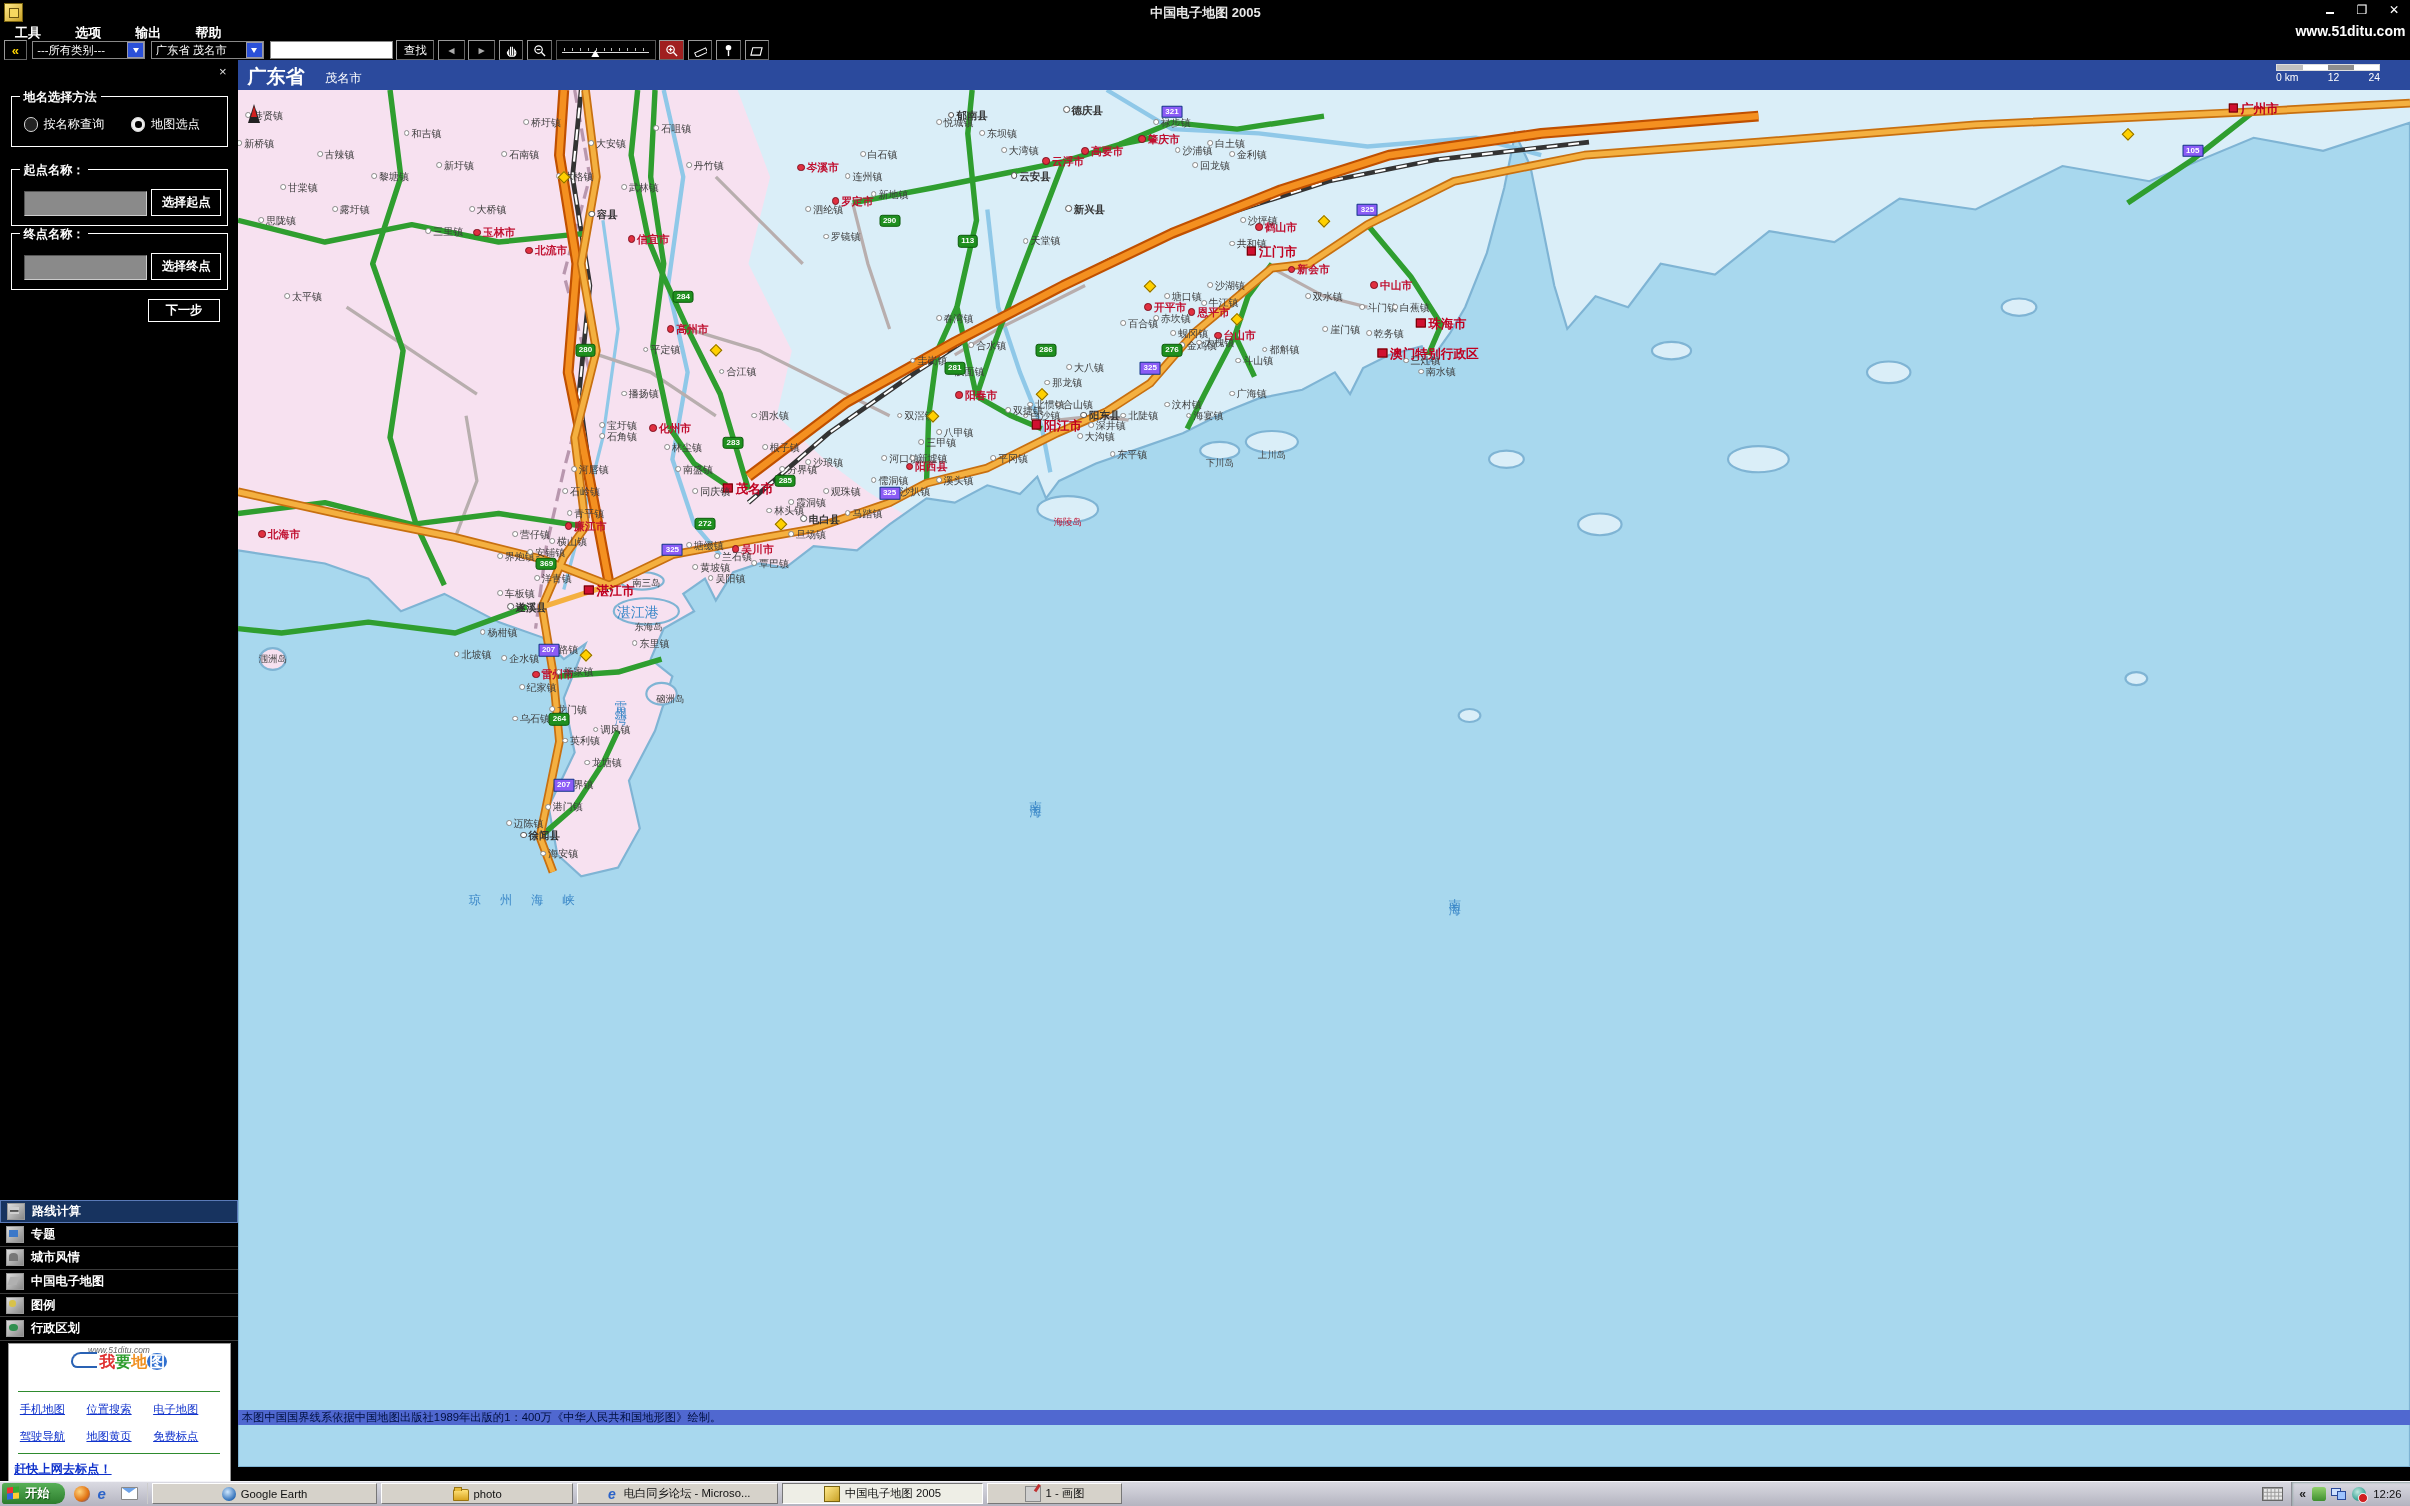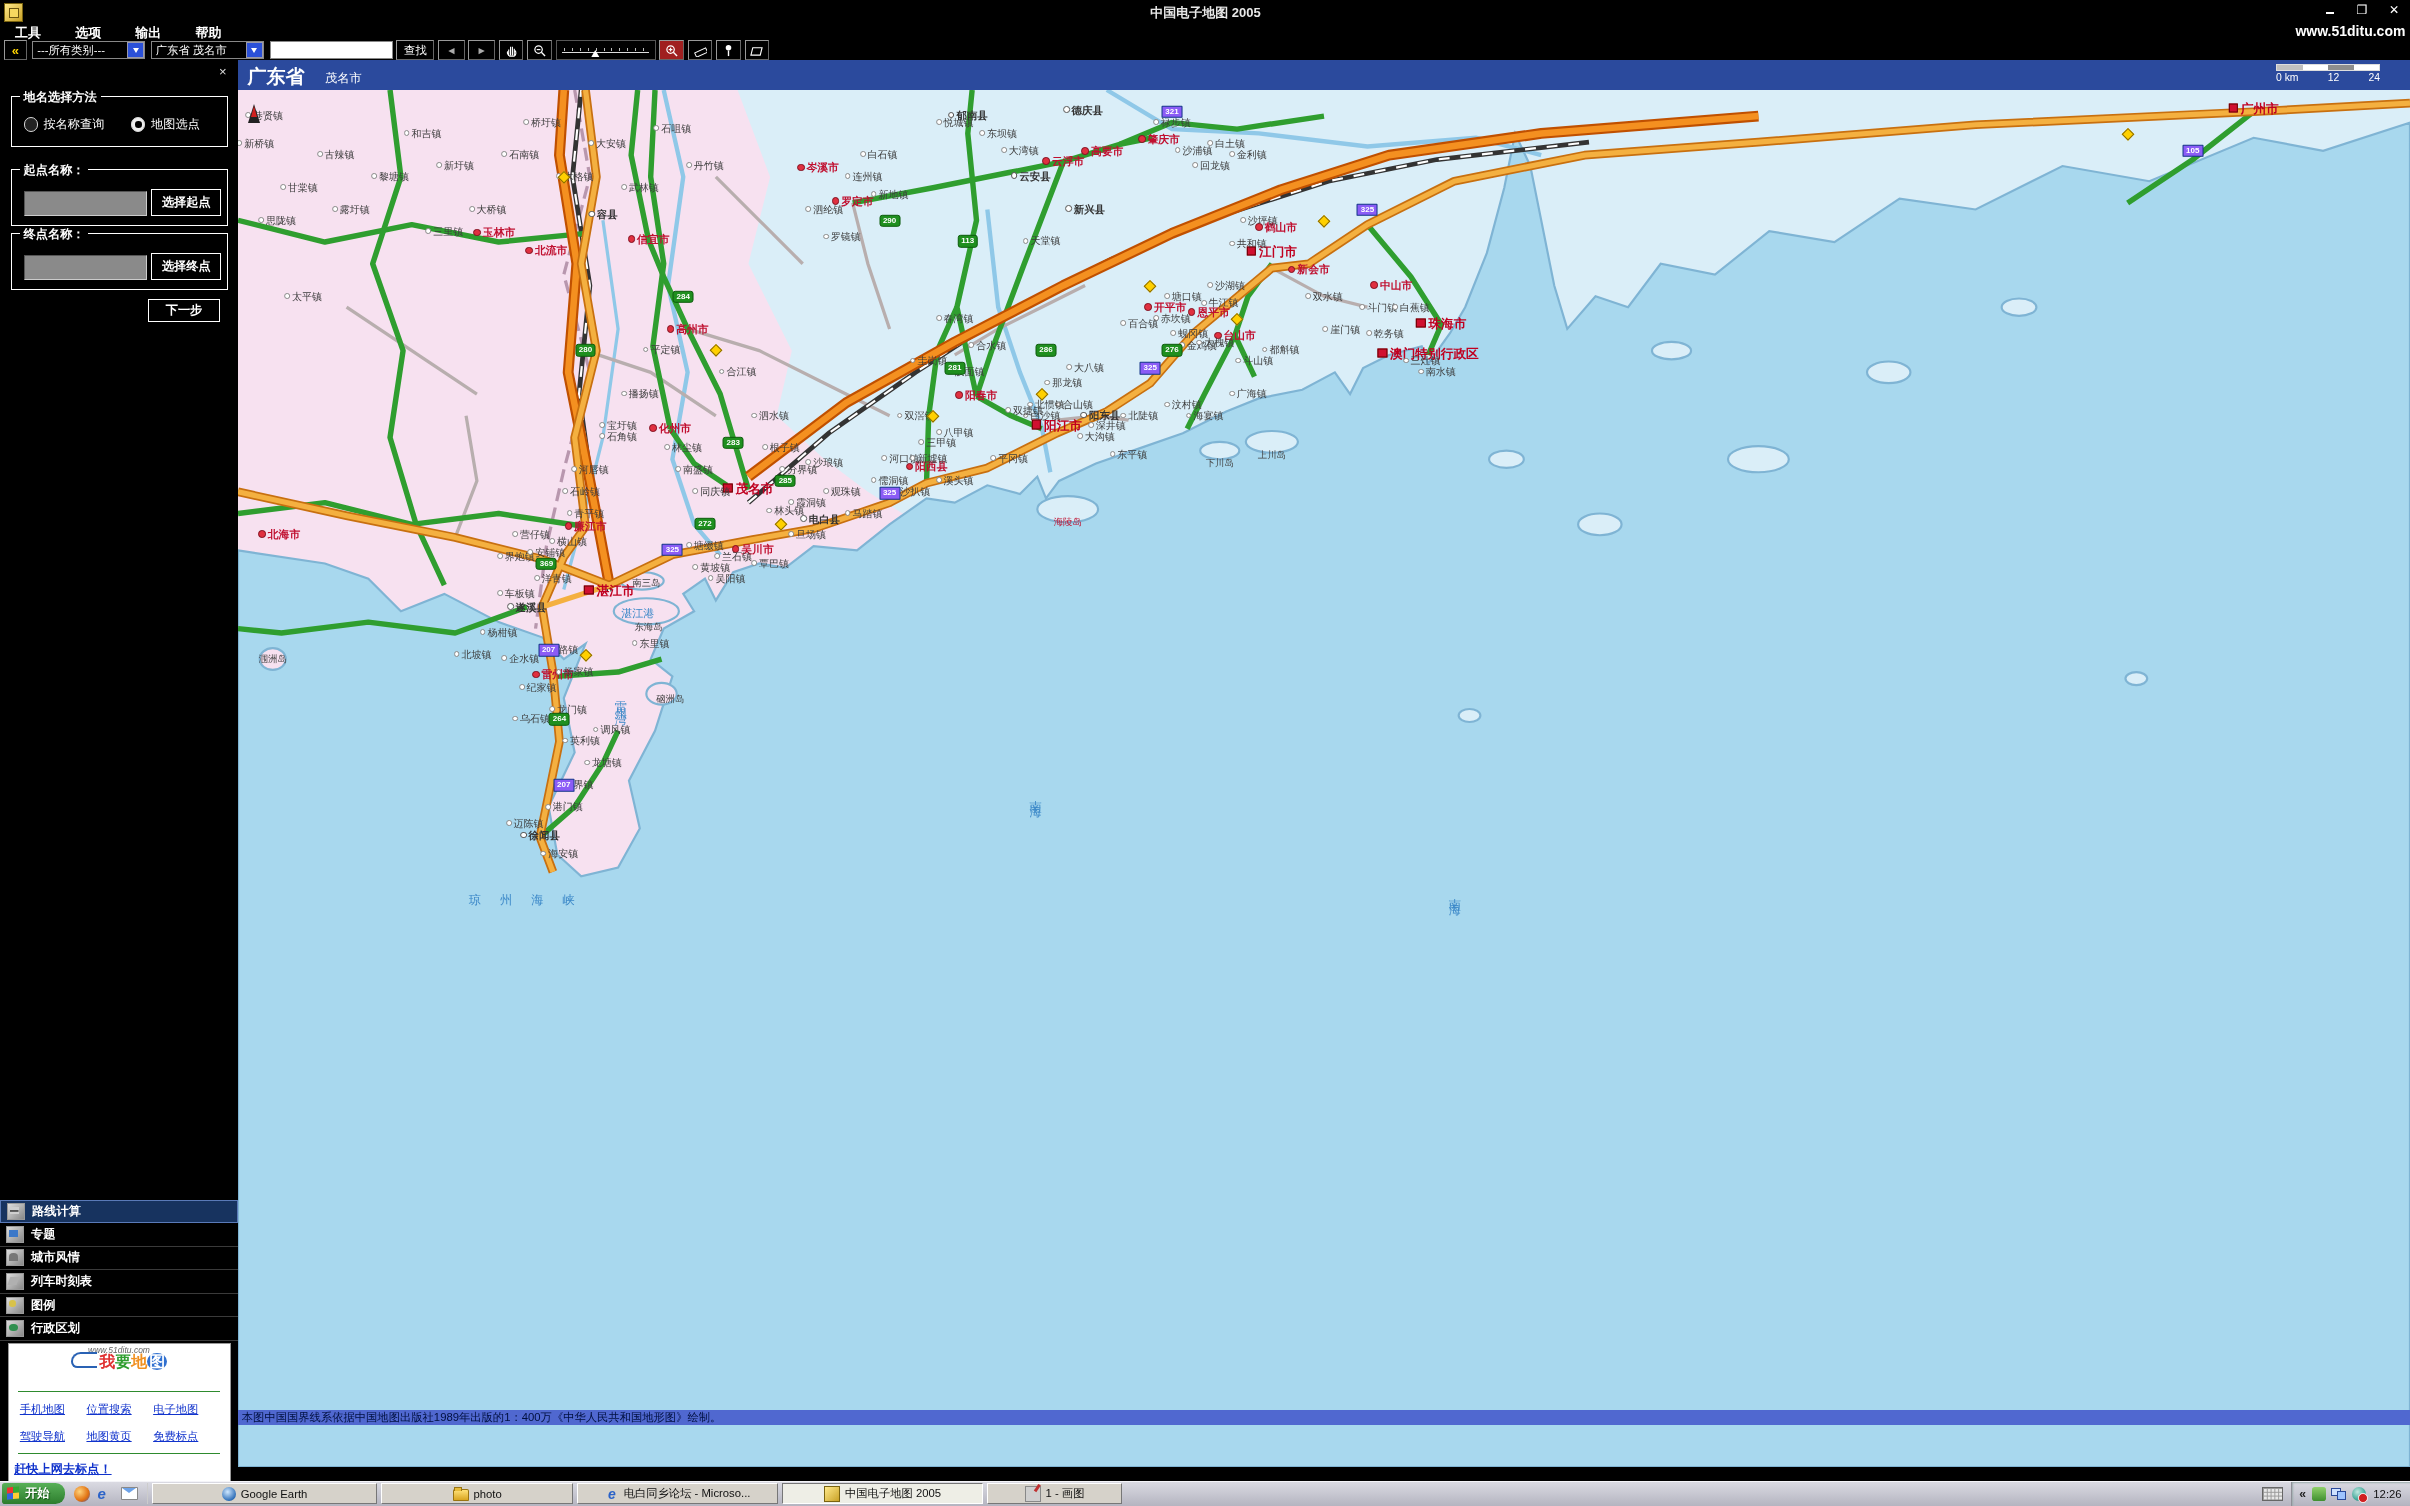--- a/index.html
+++ b/index.html
@@ -89,21 +89,21 @@
   .pl{position:absolute;transform:translate(-50%,-50%);white-space:nowrap;font-size:10px;color:#3c3c3c;}
   .pl.town:before{content:'';display:inline-block;width:3.8px;height:3.8px;background:#fff;border:0.9px solid #8a8a8a;border-radius:50%;margin-right:1.9px;vertical-align:0.9px;}
   .pl.county{font-size:10.4px;font-weight:bold;color:#333;}
   .pl.county:before{content:'';display:inline-block;width:4.7px;height:4.7px;background:#fff;border:0.9px solid #555;border-radius:50%;margin-right:1.9px;vertical-align:0.9px;}
   .pl.city{font-size:10.8px;font-weight:bold;color:#c01030;}
   .pl.city:before{content:'';display:inline-block;width:5.6px;height:5.6px;background:#e03040;border:0.9px solid #801020;border-radius:50%;margin-right:1.9px;vertical-align:0px;}
   .pl.big{font-size:12.7px;font-weight:bold;color:#c00020;}
   .pl.big:before{content:'';display:inline-block;width:7.5px;height:7.5px;background:#d01030;border:0.9px solid #600;margin-right:2.8px;}
   .pl.island{font-size:9.4px;color:#444;}
   .pl.islred{font-size:9.4px;color:#c01030;}
-  .pl.sea{font-size:11px;color:#3b88c8;}
+  .pl.sea{font-size:14px;color:#3b88c8;}
   .pl.seav{font-size:12.2px;color:#3b88c8;writing-mode:vertical-rl;letter-spacing:5.6px;}
   .pl.seasp{font-size:12.2px;color:#3b88c8;letter-spacing:19px;}
   .bdg{position:absolute;transform:translate(-50%,-50%);font-size:8px;font-weight:bold;color:#fff;padding:0 2.8px;line-height:10.4px;border-radius:2.8px;}
   .bdg.g{background:#1f8f1f;border:0.9px solid #0c5c0c;}
   .bdg.b{background:#8b5cf6;border:0.9px solid #123488;border-radius:0.9px;}
   .dia{position:absolute;width:6.6px;height:6.6px;background:#ffd000;border:0.9px solid #8a6a00;transform:translate(-50%,-50%) rotate(45deg);}
   .north{position:absolute;left:9.4px;top:7.5px;width:15px;height:24.5px;}
   .north .tri{width:0;height:0;border:6.6px solid transparent;border-bottom:19px solid #222;position:absolute;left:0.9px;}
   .north .tri2{width:0;height:0;border:3.8px solid transparent;border-bottom:11.3px solid #d02020;position:absolute;left:3.8px;top:5.6px;}
   
@@ -265,21 +265,21 @@
     <div class="acc-row">
       <span class="acc-ic ic-topic"></span>
       <span>专题</span>
     </div>
     <div class="acc-row">
       <span class="acc-ic ic-city"></span>
       <span>城市风情</span>
     </div>
     <div class="acc-row">
       <span class="acc-ic ic-train"></span>
-      <span>列车时刻表</span>
+      <span>中国电子地图</span>
     </div>
     <div class="acc-row">
       <span class="acc-ic ic-legend"></span>
       <span>图例</span>
     </div>
     <div class="acc-row">
       <span class="acc-ic ic-admin"></span>
       <span>行政区划</span>
     </div>
   </div>

